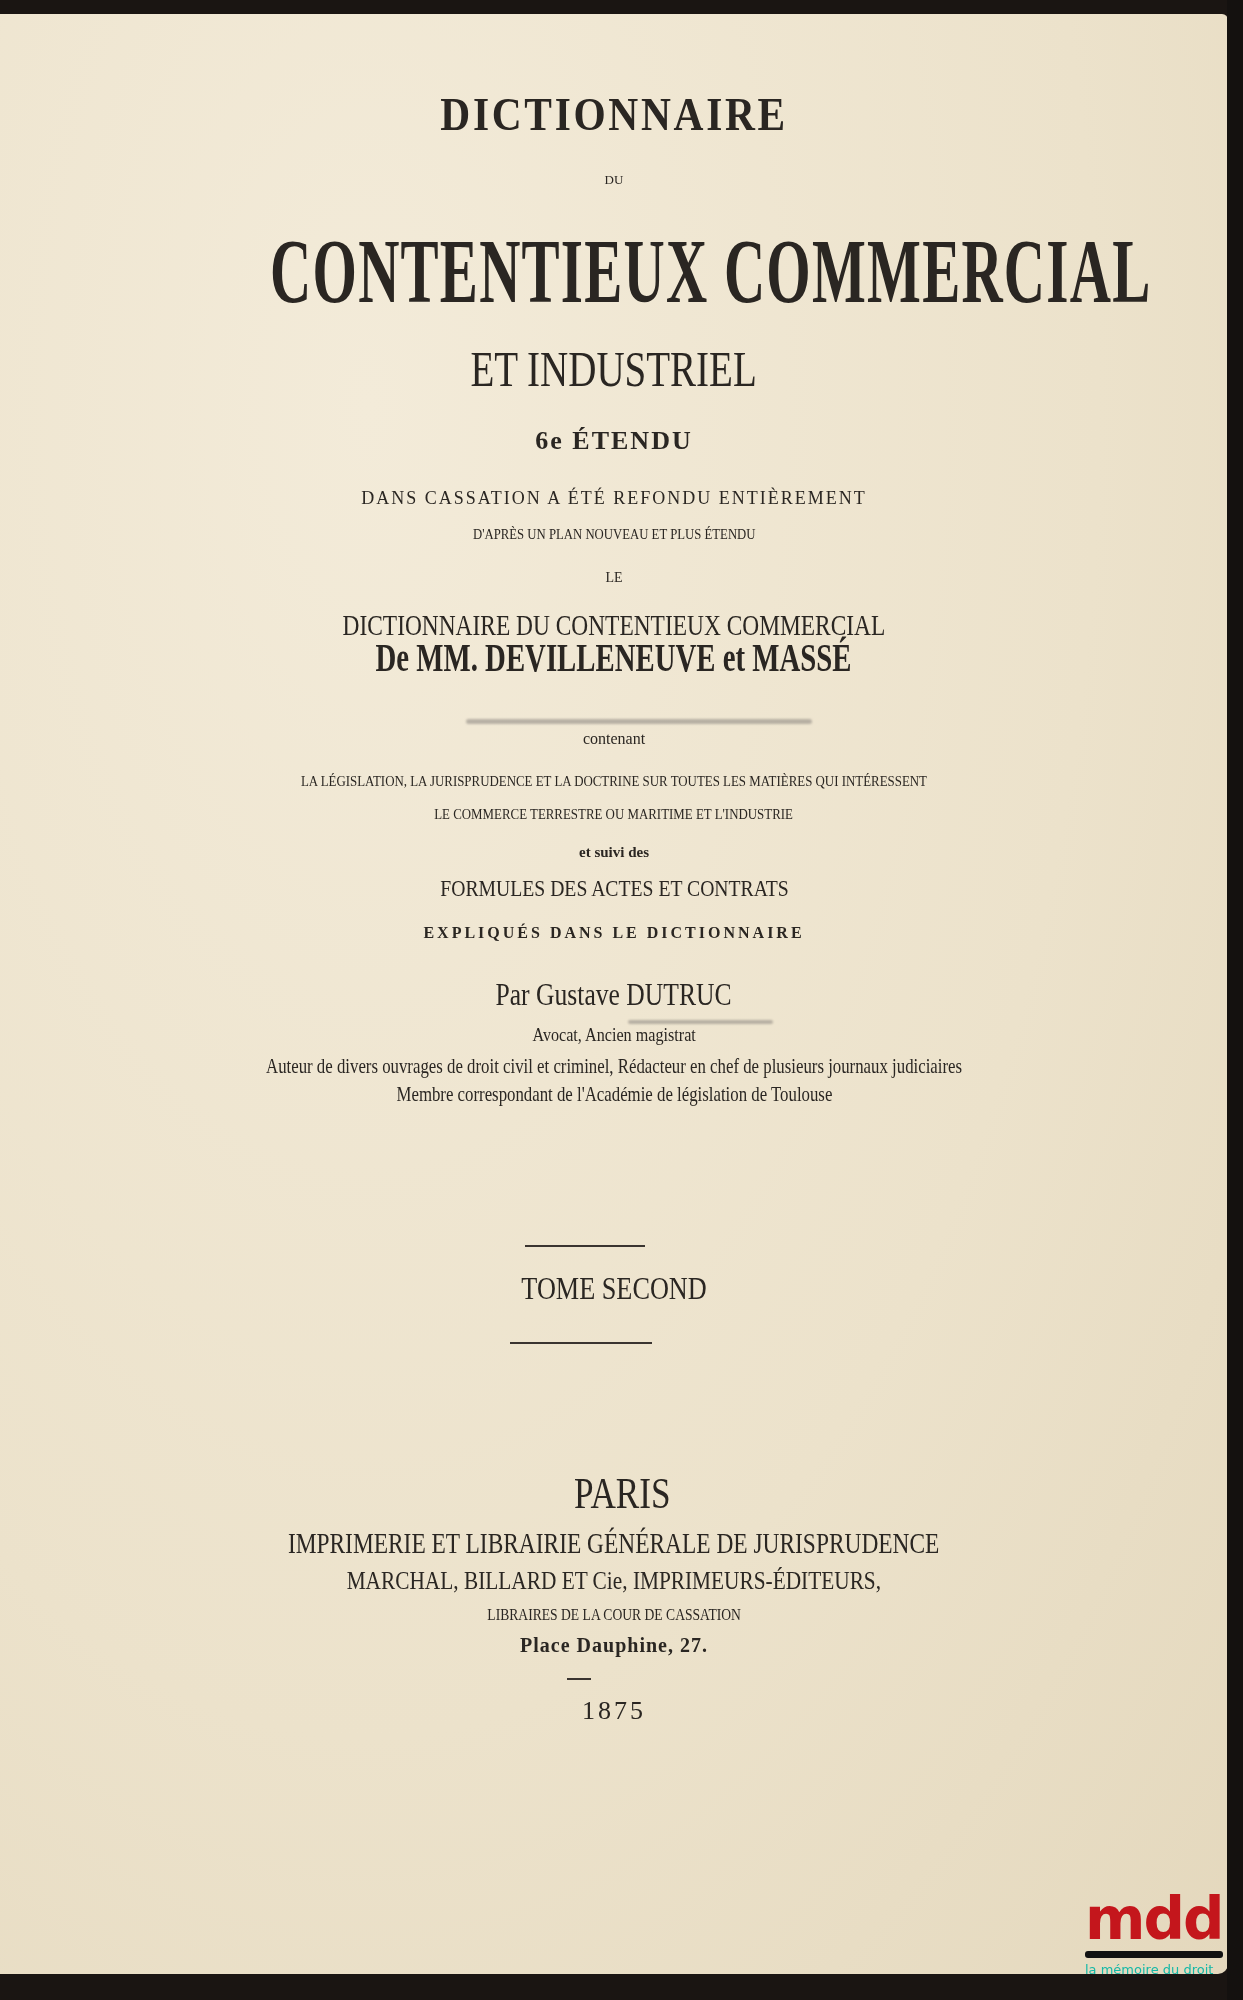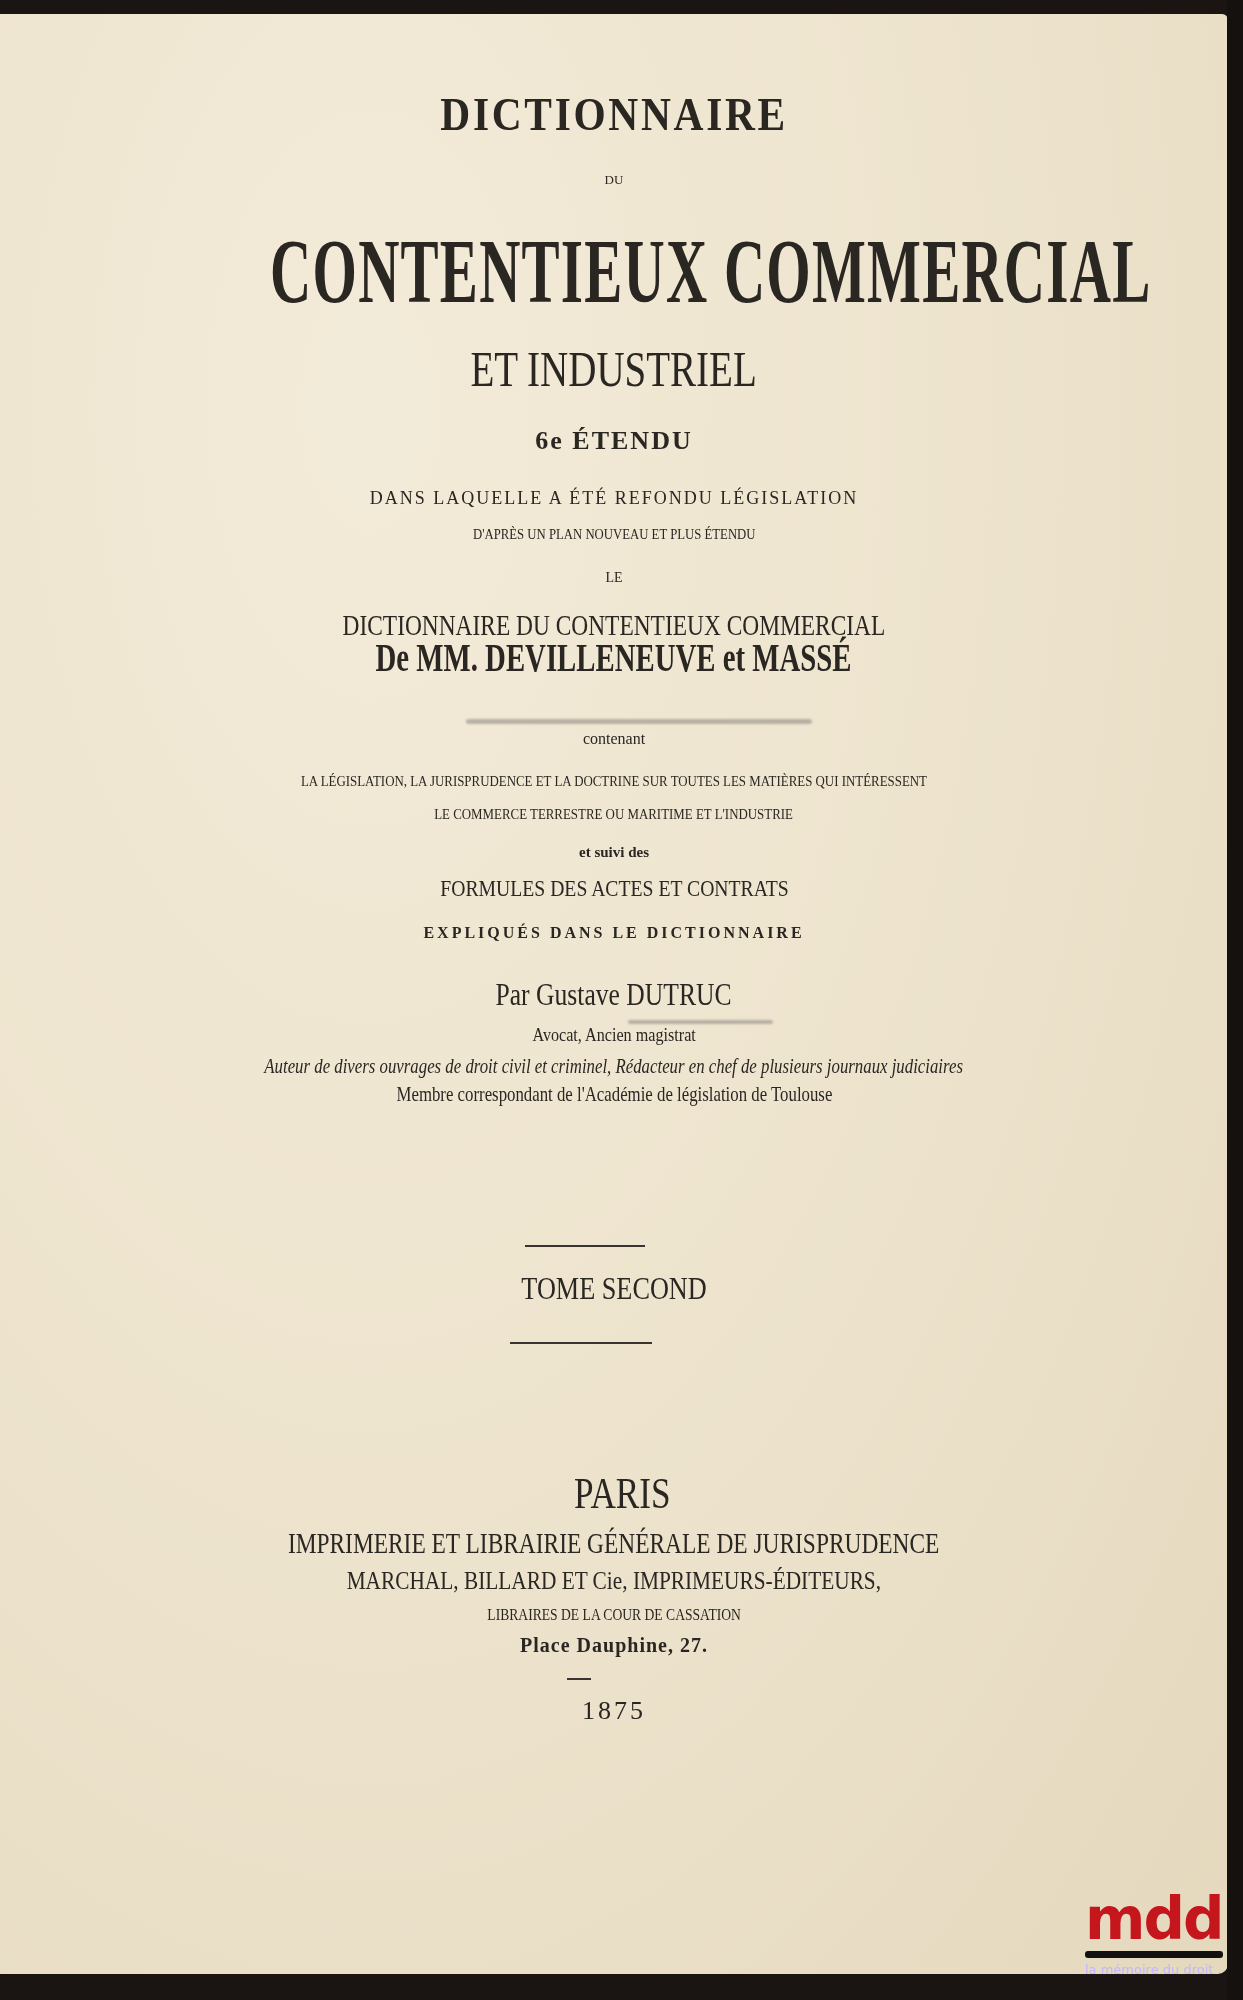--- a/index.html
+++ b/index.html
@@ -8,51 +8,51 @@
     background-image:radial-gradient(ellipse at 30% 20%, #f3ebd9 0%, #ece2cb 60%, #e4d8bd 100%);
     border-radius:0 6px 10px 0;}
   .rightedge{position:absolute;right:0;top:0;width:16px;height:2000px;background:#14110f;}
   .line{position:absolute;left:0;width:1228px;text-align:center;white-space:nowrap;}
   .cond{display:inline-block;transform-origin:center;}
   .rule{position:absolute;height:2px;background:#3a3430;}
   .smudge{position:absolute;height:5px;background:#8a847e;opacity:.55;border-radius:3px;filter:blur(1.2px);}
   .logo{position:absolute;left:1085px;top:1890px;}
   .logo .mdd{font-family:"DejaVu Sans",sans-serif;font-size:58px;font-weight:bold;color:#c4161c;letter-spacing:-2px;line-height:58px;}
   .logo .bar{width:138px;height:7px;background:#111;margin-top:3px;border-radius:3px;}
-  .logo .tag{font-family:"DejaVu Sans",sans-serif;font-size:13px;color:#c4b5fd;margin-top:4px;white-space:nowrap;}
+  .logo .tag{font-family:"DejaVu Sans",sans-serif;font-size:13px;color:#14b8a6;margin-top:4px;white-space:nowrap;}
 </style>
 </head>
 <body>
 
 <div class="page"></div>
 <div class="rightedge"></div>
 
 <div class="line" style="top:88px;font-size:46px;letter-spacing:3px;font-weight:bold;"><span class="cond" style="transform:scaleX(0.9)">DICTIONNAIRE</span></div>
 <div class="line" style="top:172px;font-size:13px;"><span>DU</span></div>
 <div class="line" style="top:218px;font-size:92px;font-weight:bold;letter-spacing:2px;"><span class="cond" style="transform:scaleX(0.62)">CONTENTIEUX  COMMERCIAL</span></div>
 <div class="line" style="top:340px;font-size:50px;"><span class="cond" style="transform:scaleX(0.78)">ET INDUSTRIEL</span></div>
 <div class="line" style="top:426px;font-size:26px;font-weight:bold;letter-spacing:2px;"><span>6e ÉTENDU</span></div>
 
-<div class="line" style="top:488px;font-size:18px;letter-spacing:2px;"><span>DANS LAQUELLE A ÉTÉ REFONDU LÉGISLATION</span></div>
+<div class="line" style="top:488px;font-size:18px;letter-spacing:2px;"><span>DANS CASSATION A ÉTÉ REFONDU ENTIÈREMENT</span></div>
 <div class="line" style="top:526px;font-size:15px;"><span class="cond" style="transform:scaleX(0.85)">D'APRÈS UN PLAN NOUVEAU ET PLUS ÉTENDU</span></div>
 <div class="line" style="top:570px;font-size:14px;"><span>LE</span></div>
 <div class="line" style="top:608px;font-size:30px;"><span class="cond" style="transform:scaleX(0.78)">DICTIONNAIRE DU CONTENTIEUX COMMERCIAL</span></div>
 <div class="line" style="top:634px;font-size:40px;font-weight:bold;"><span class="cond" style="transform:scaleX(0.72)">De MM. DEVILLENEUVE et MASSÉ</span></div>
 <div class="smudge" style="left:466px;top:719px;width:346px;"></div>
 <div class="line" style="top:730px;font-size:16px;"><span>contenant</span></div>
 
 <div class="line" style="top:773px;font-size:15px;"><span class="cond" style="transform:scaleX(0.86)">LA LÉGISLATION, LA JURISPRUDENCE ET LA DOCTRINE SUR TOUTES LES MATIÈRES QUI INTÉRESSENT</span></div>
 <div class="line" style="top:806px;font-size:15px;"><span class="cond" style="transform:scaleX(0.86)">LE COMMERCE TERRESTRE OU MARITIME ET L'INDUSTRIE</span></div>
 <div class="line" style="top:844px;font-size:15px;font-weight:bold;"><span>et suivi des</span></div>
 <div class="line" style="top:875px;font-size:24px;"><span class="cond" style="transform:scaleX(0.82)">FORMULES DES ACTES ET CONTRATS</span></div>
 <div class="line" style="top:924px;font-size:16px;letter-spacing:3px;font-weight:bold;"><span>EXPLIQUÉS DANS LE DICTIONNAIRE</span></div>
 <div class="line" style="top:976px;font-size:32px;font-weight:normal;"><span class="cond" style="transform:scaleX(0.8)">Par Gustave DUTRUC</span></div>
 <div class="smudge" style="left:628px;top:1020px;width:145px;height:4px;"></div>
 <div class="line" style="top:1024px;font-size:19px;"><span class="cond" style="transform:scaleX(0.85)">Avocat, Ancien magistrat</span></div>
-<div class="line" style="top:1054px;font-size:21px;font-style:italic;"><span class="cond" style="transform:scaleX(0.8)">Auteur de divers ouvrages de droit civil et criminel, Rédacteur en chef de plusieurs journaux judiciaires</span></div>
+<div class="line" style="top:1054px;font-size:21px;"><span class="cond" style="transform:scaleX(0.8)">Auteur de divers ouvrages de droit civil et criminel, Rédacteur en chef de plusieurs journaux judiciaires</span></div>
 <div class="line" style="top:1082px;font-size:21px;"><span class="cond" style="transform:scaleX(0.8)">Membre correspondant de l'Académie de législation de Toulouse</span></div>
 
 <div class="rule" style="left:525px;top:1245px;width:120px;"></div>
 <div class="line" style="top:1270px;font-size:32px;"><span class="cond" style="transform:scaleX(0.82)">TOME SECOND</span></div>
 <div class="rule" style="left:510px;top:1342px;width:142px;"></div>
 
 <div class="line" style="top:1468px;font-size:44px;padding-left:8px;"><span class="cond" style="transform:scaleX(0.8)">PARIS</span></div>
 <div class="line" style="top:1526px;font-size:30px;"><span class="cond" style="transform:scaleX(0.78)">IMPRIMERIE ET LIBRAIRIE GÉNÉRALE DE JURISPRUDENCE</span></div>
 <div class="line" style="top:1566px;font-size:26px;"><span class="cond" style="transform:scaleX(0.82)">MARCHAL, BILLARD ET Cie, IMPRIMEURS-ÉDITEURS,</span></div>
 <div class="line" style="top:1606px;font-size:16px;"><span class="cond" style="transform:scaleX(0.85)">LIBRAIRES DE LA COUR DE CASSATION</span></div>

